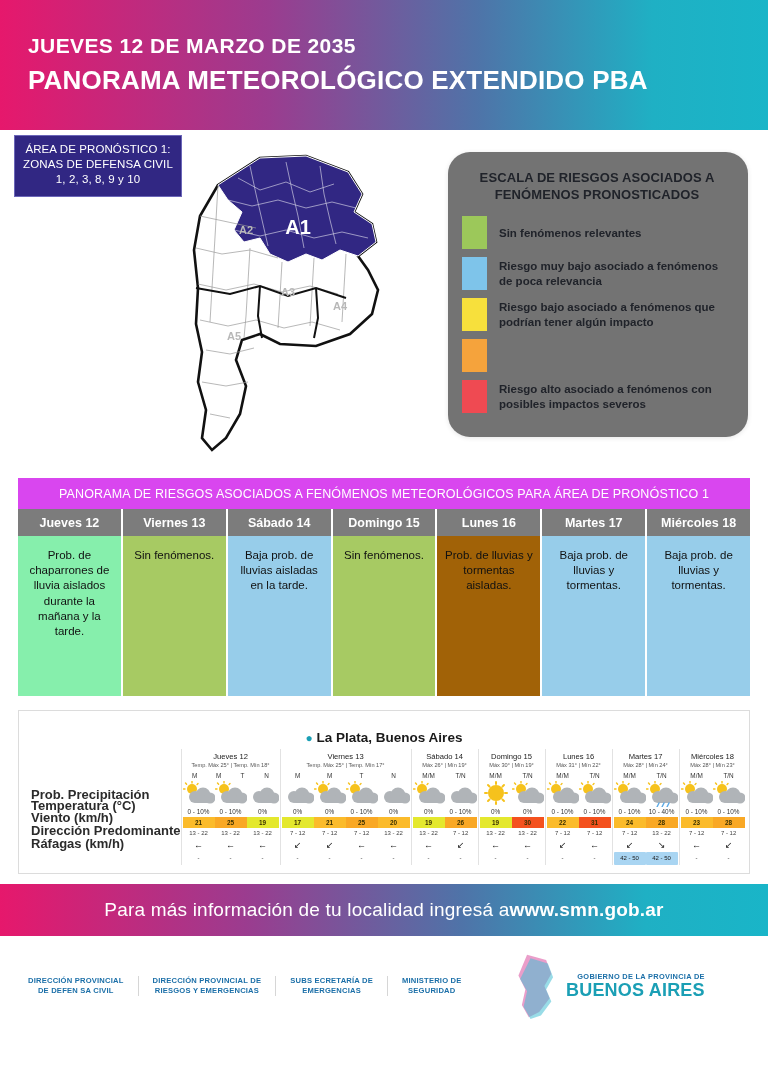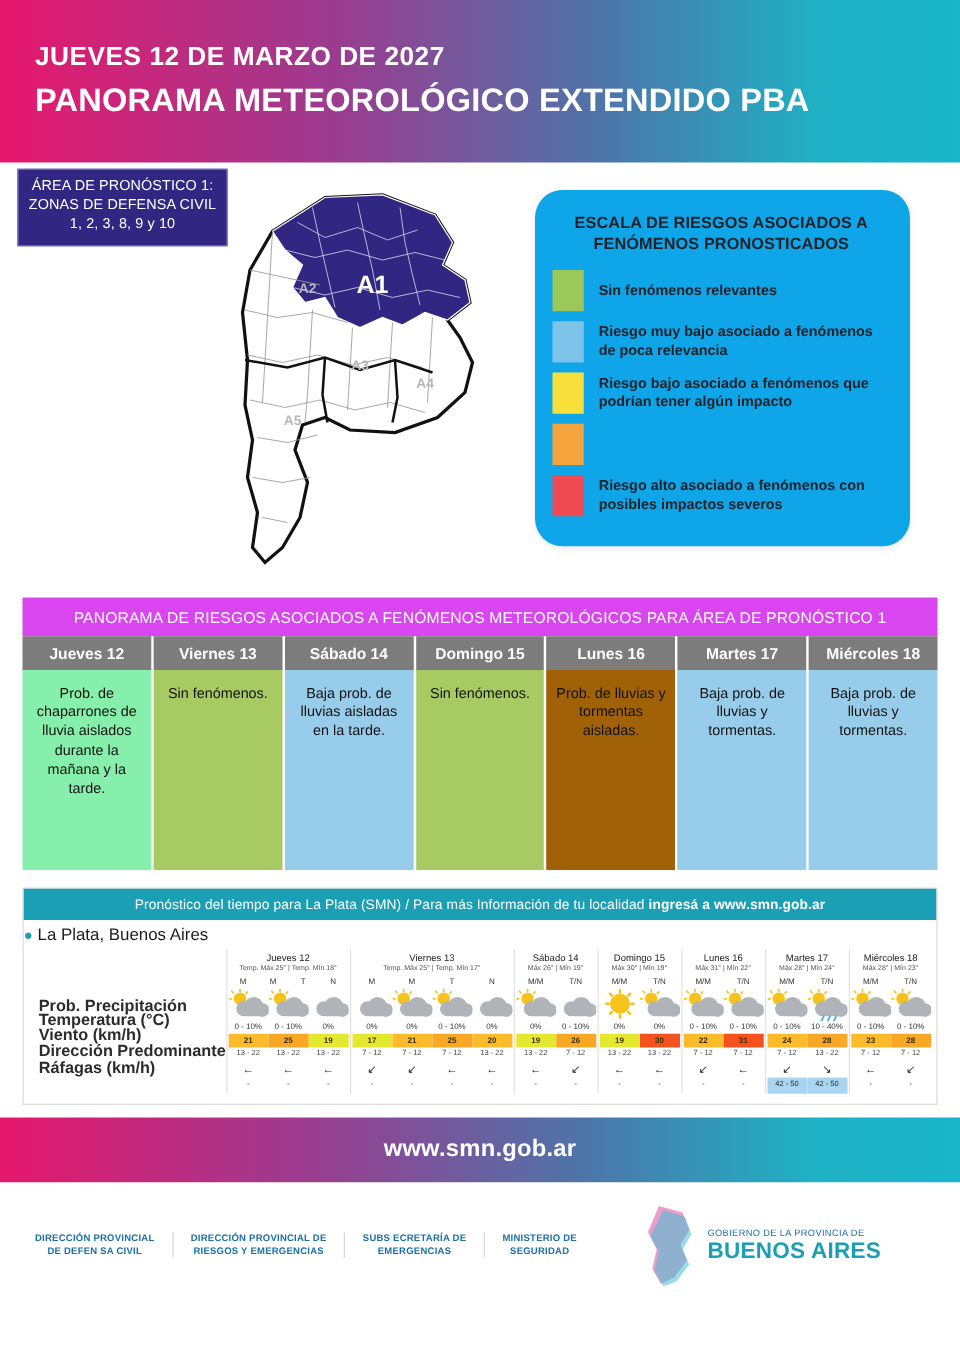--- a/index.html
+++ b/index.html
@@ -35,22 +35,22 @@
     color:#fff; text-align:center; padding:6px 4px 8px;
     font-size:11.5px; line-height:1.32; letter-spacing:.1px;
   }
 
   
   .map-wrap { position:absolute; left:110px; top:8px; width:300px; height:325px; }
   .map-wrap svg { width:100%; height:100%; display:block; }
 
   
   .legend {
-    position:absolute; left:428px; top:22px; width:300px; height:285px;
-    background:#0ea5e9; border-radius:22px;
+    position:absolute; left:448px; top:22px; width:300px; height:285px;
+    background:#737373; border-radius:22px;
     box-shadow:0 1px 5px rgba(0,0,0,.10);
     padding:18px 16px 10px 14px;
   }
   .legend-title {
     text-align:center; font-size:13px; font-weight:bold; color:#20232a;
     line-height:1.28; margin-bottom:13px; letter-spacing:.1px;
   }
   .legend-row { display:flex; align-items:center; margin-bottom:8px; }
   .legend-sw { width:25px; height:33px; flex:0 0 25px; margin-right:12px; }
   .legend-txt { font-size:11.5px; font-weight:bold; color:#20232a; line-height:1.25; }
@@ -80,22 +80,22 @@
   .smn-panel {
     margin:14px 18px 0 18px; border:1px solid #dcdcdc;
     background:#fff;
   }
   .smn-bar {
     background:#1b9fb5; color:#fff; text-align:center;
     font-size:11px; padding:7px 0 6px; letter-spacing:.1px;
   }
   .smn-bar b { font-weight:bold; }
   .smn-city {
-    text-align:left; font-size:13.5px; font-weight:normal; color:#1a1a1a;
-    padding:4px 0 4px;
+    text-align:center; font-size:13.5px; font-weight:bold; color:#1a1a1a;
+    padding:19px 0 4px;
   }
   .pin { color:#1b9fb5; font-size:12px; }
 
   .fc { display:flex; padding:0 6px 8px 6px; }
   .fc-labels {
     flex:0 0 118px; padding-top:40px; border-right:1px solid #e2e2e2;
   }
   .fc-lab {
     font-size:13px; font-weight:bold; color:#2b2b2b;
     height:11px; line-height:11px; padding-left:6px; white-space:nowrap;
@@ -139,28 +139,28 @@
   .dc-logo { flex:0 0 92px; height:92px; position:relative; }
   .foot-orgs { display:flex; align-items:center; flex:1; }
   .foot-org {
     font-size:7.6px; font-weight:bold; color:#1b6fa8; line-height:1.35;
     text-align:center; padding:0 14px; border-right:1px solid #d6d6d6;
     letter-spacing:.2px;
   }
   .foot-org:last-child { border-right:none; }
   .gob-logo { flex:0 0 246px; display:flex; align-items:center; }
   .gob-txt { padding-left:6px; }
-  .gob-line1 { font-size:7.4px; font-weight:normal; color:#1b6fa8; letter-spacing:.3px; }
+  .gob-line1 { font-size:7.4px; font-weight:bold; color:#1b6fa8; letter-spacing:.3px;text-align:right; }
   .gob-line2 { font-size:18px; font-weight:bold; color:#1b9fb5; letter-spacing:.2px; line-height:1.05; }
 </style>
 </head>
 <body>
 
 <div class="header">
-  <div class="header-date">JUEVES 12 DE MARZO DE 2027</div>
+  <div class="header-date">JUEVES 12 DE MARZO DE 2035</div>
   <div class="header-title">PANORAMA METEOROLÓGICO EXTENDIDO PBA</div>
 </div>
 
 <div class="upper">
 
   <div class="area-box">
     <div>ÁREA DE PRONÓSTICO 1:</div>
     <div>ZONAS DE DEFENSA CIVIL</div>
     <div>1, 2, 3, 8, 9 y 10</div>
   </div>
@@ -256,23 +256,20 @@
       <div class="risk-cell" style="background: rgb(167, 202, 99);">Sin fenómenos.</div>
       <div class="risk-cell" style="background: rgb(151, 205, 234);">Baja prob. de lluvias aisladas en la tarde.</div>
       <div class="risk-cell" style="background: rgb(167, 202, 99);">Sin fenómenos.</div>
       <div class="risk-cell" style="background: #a16207;">Prob. de lluvias y tormentas aisladas.</div>
       <div class="risk-cell" style="background: rgb(151, 205, 234);">Baja prob. de lluvias y tormentas.</div>
       <div class="risk-cell" style="background: rgb(151, 205, 234);">Baja prob. de lluvias y tormentas.</div>
     </div>
 </div>
 
 <div class="smn-panel">
-  <div class="smn-bar">
-    <span>Pronóstico del tiempo para La Plata (SMN) / Para más Información de tu localidad </span><b>ingresá a www.smn.gob.ar</b>
-  </div>
   <div class="smn-city">
     <span class="pin">●</span>
     <span>La Plata, Buenos Aires</span>
   </div>
   <div class="fc">
     <div class="fc-labels" id="fc-labels">
         <div class="fc-lab">Prob. Precipitación</div>
         <div class="fc-lab">Temperatura (°C)</div>
         <div class="fc-lab sp">Viento (km/h)</div>
         <div class="fc-lab sp">Dirección Predominante</div>
@@ -774,20 +771,21 @@
           <div class="fc-cols">
             <div class="fc-col fc-gust"><span>-</span></div>
             <div class="fc-col fc-gust"><span>-</span></div>
           </div>
         </div>
       </div>
   </div>
 </div>
 
 <div class="bottom-bar">
+  <span>Para más información de tu localidad ingresá a </span>
     <b>www.smn.gob.ar</b>
 </div>
 
 <div class="footer">
   <div class="foot-orgs" id="foot-orgs">
       <div class="foot-org">
         <div>DIRECCIÓN PROVINCIAL</div>
         <div>DE DEFEN SA CIVIL</div>
       </div>
       <div class="foot-org">

